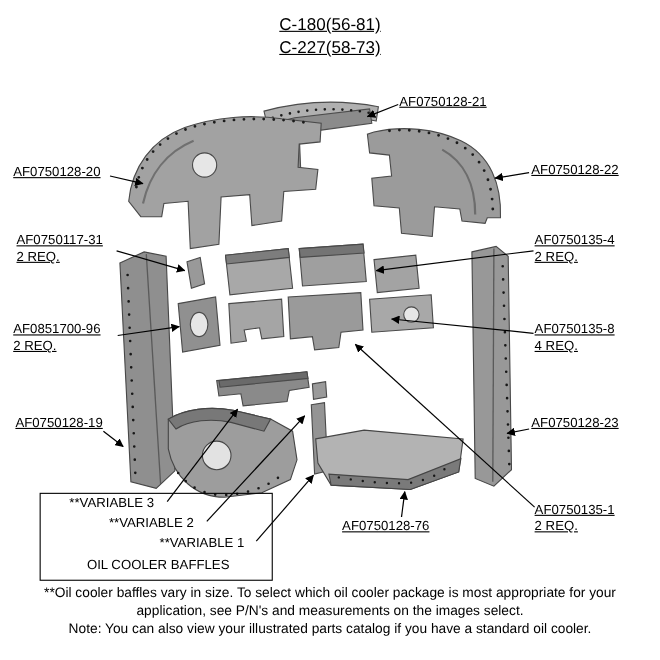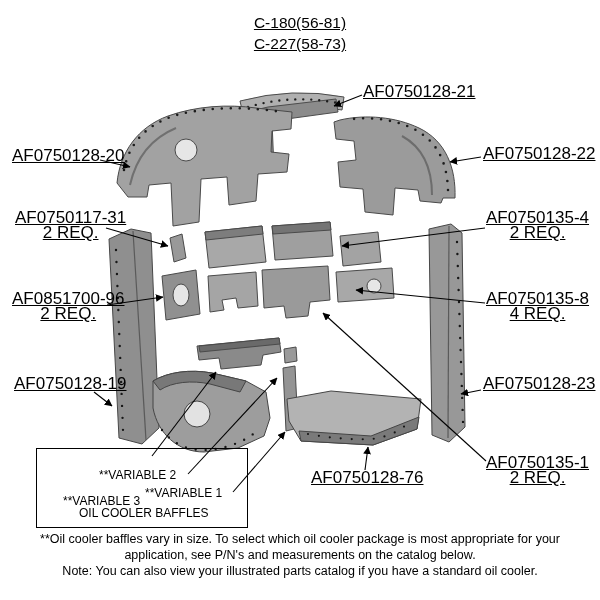--- a/index.html
+++ b/index.html
@@ -2,21 +2,21 @@
 <html><head>
 <meta charset="utf-8">
 <style>
   html,body{margin:0;padding:0;}
   .page{position:relative;width:600px;height:600px;background:#ffffff;overflow:hidden;
         font-family:"Liberation Sans",sans-serif;color:#000;}
   .diagram-svg{position:absolute;left:0;top:0;width:600px;height:600px;}
   .title{position:absolute;top:12px;left:0;right:0;text-align:center;
          font-size:15.5px;line-height:21px;}
   .title span{text-decoration:underline;}
-  .callout{position:absolute;font-size:17px;line-height:14px;white-space:nowrap;text-align:center;}
+  .callout{position:absolute;font-size:12px;line-height:14px;white-space:nowrap;text-align:left;}
   .callout .pn{display:block;text-decoration:underline;}
   .callout .req{display:block;text-decoration:underline;margin-top:1px;}
   .var-label{position:absolute;font-size:12px;white-space:nowrap;}
   .box-caption{position:absolute;font-size:12px;white-space:nowrap;}
   .variables-box{position:absolute;left:36px;top:448px;width:210px;height:78px;
                  border:1.5px solid #000;}
   .footnotes{position:absolute;left:0;right:0;top:531px;text-align:center;
              font-size:12.5px;line-height:16px;}
 </style>
 </head>
@@ -171,24 +171,24 @@
   </div>
   <div class="callout" style="left:486px;top:456px;">
     <span class="pn">AF0750135-1</span>
     <span class="req">2 REQ.</span>
   </div>
   <div class="callout" style="left:311px;top:471px;">
     <span class="pn">AF0750128-76</span>
   </div>
 
   <div class="variables-box"></div>
-  <div class="var-label" style="left:63px;top:450px;margin-top:44px;">**VARIABLE 3</div>
+  <div class="var-label" style="left:63px;top:450px;">**VARIABLE 3</div>
   <div class="var-label" style="left:99px;top:468px;">**VARIABLE 2</div>
   <div class="var-label" style="left:145px;top:486px;">**VARIABLE 1</div>
   <div class="box-caption" style="left:79px;top:506px;">OIL COOLER BAFFLES</div>
 
   <div class="footnotes">
     <div>**Oil cooler baffles vary in size. To select which oil cooler package is most appropriate for your</div>
-    <div>application, see P/N's and measurements on the catalog below.</div>
+    <div>application, see P/N's and measurements on the images select.</div>
     <div>Note: You can also view your illustrated parts catalog if you have a standard oil cooler.</div>
   </div>
 
 </div>
 
 </body></html>

